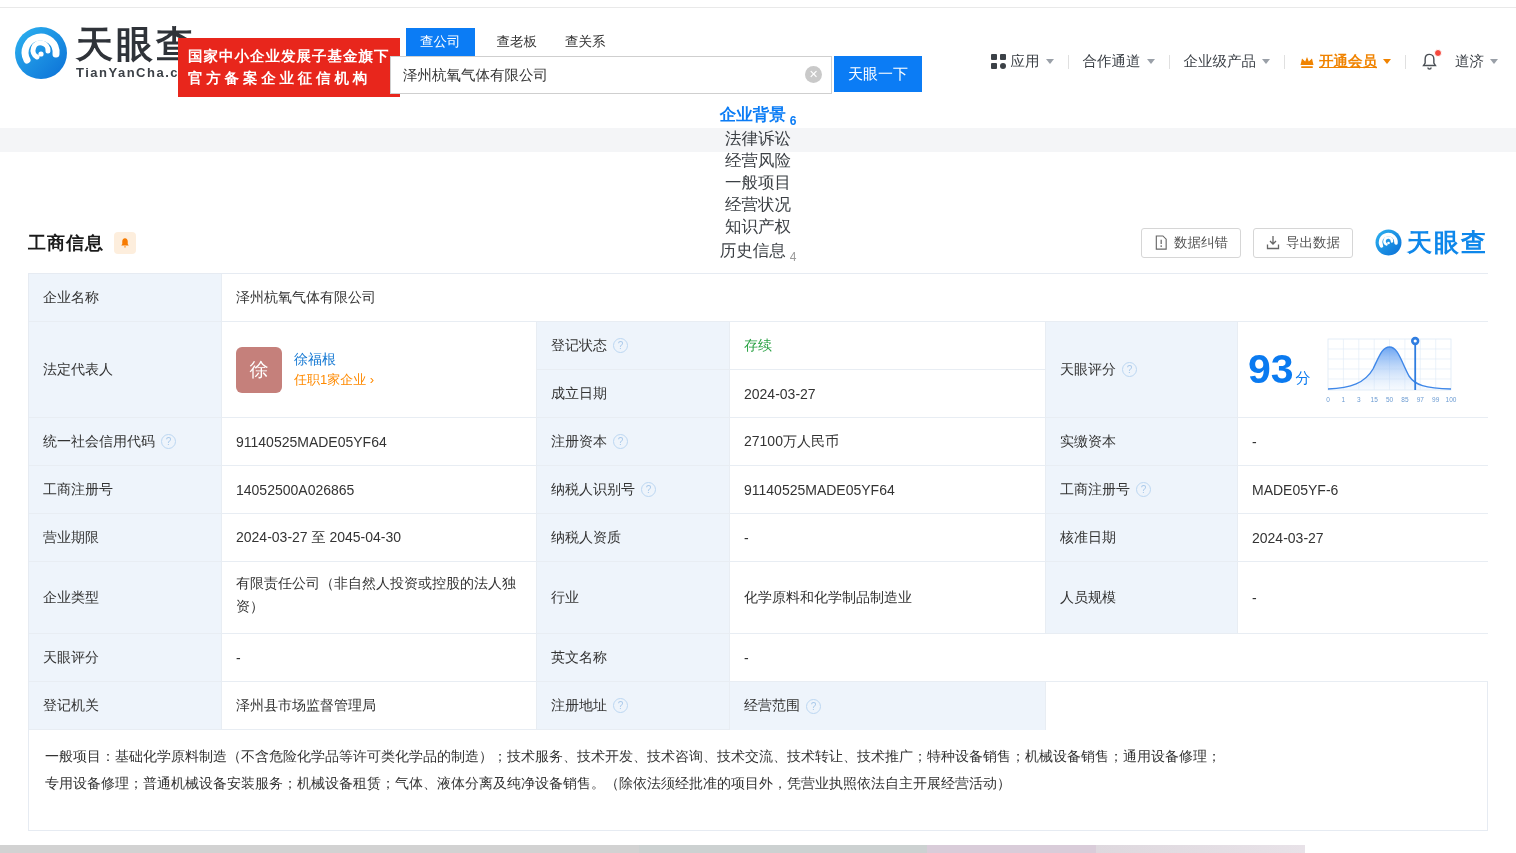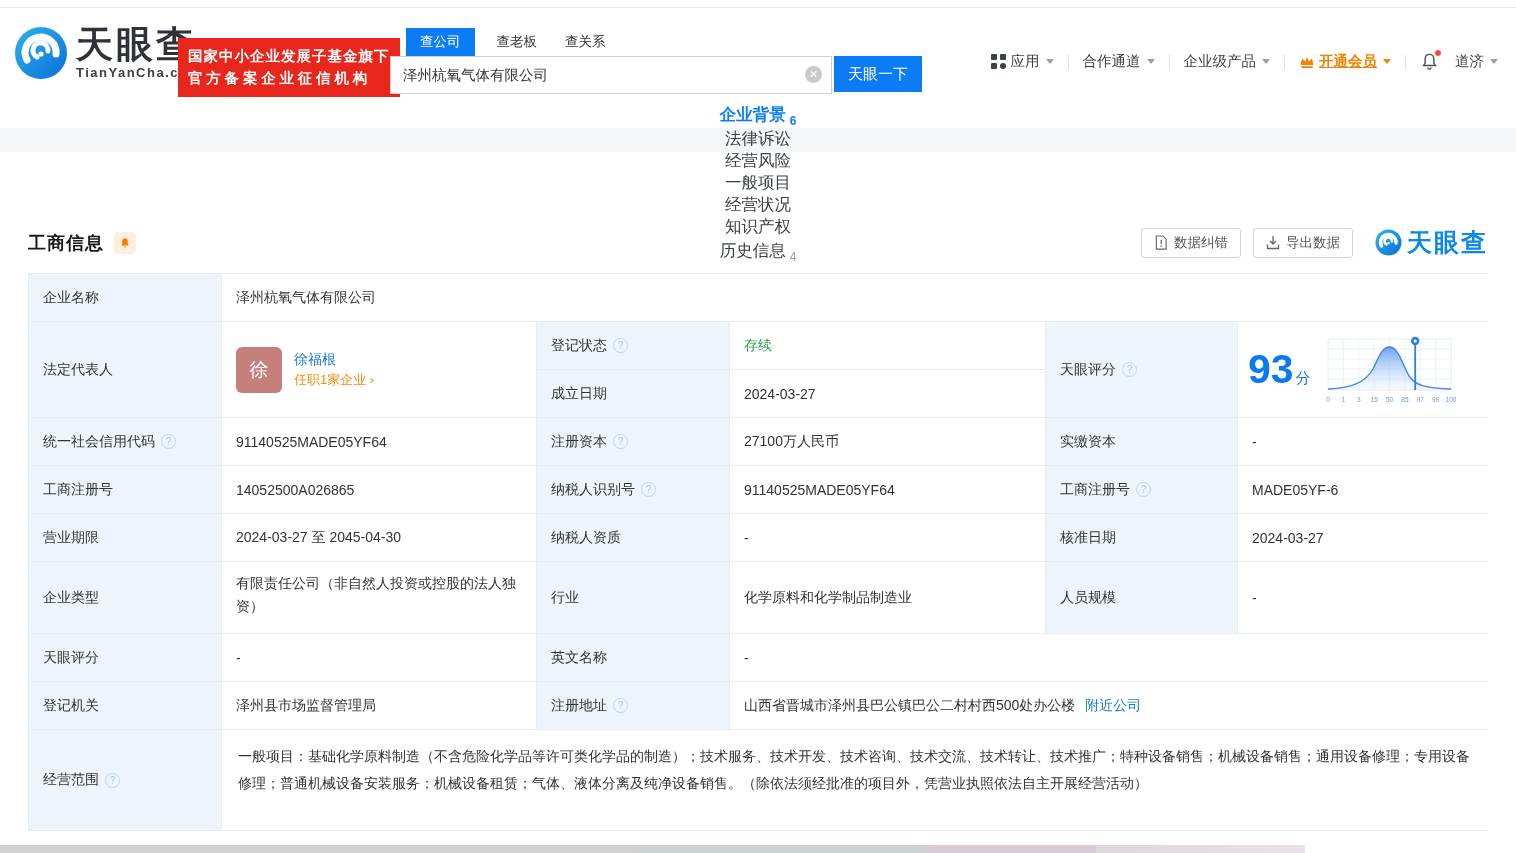--- a/index.html
+++ b/index.html
@@ -420,24 +420,20 @@
     <div class="cell lc">
         <span>登记机关</span>
       </div>
     <div class="cell">
         <span>泽州县市场监督管理局</span>
       </div>
     <div class="cell lc">
       <span>注册地址</span>
         <span class="help">?</span>
     </div>
-    <div class="cell cs3 ce">
-      <span>山西省晋城市泽州县巴公镇巴公二村村西500处办公楼</span>
-      <a class="blue-link" style="margin-left:10px">附近公司</a>
-    </div>
 
     <div class="cell lc be">
       <span>经营范围</span>
         <span class="help">?</span>
     </div>
     <div class="cell cs5 ce be scope-cell"><span>一般项目：基础化学原料制造（不含危险化学品等许可类化学品的制造）；技术服务、技术开发、技术咨询、技术交流、技术转让、技术推广；特种设备销售；机械设备销售；通用设备修理；专用设备修理；普通机械设备安装服务；机械设备租赁；气体、液体分离及纯净设备销售。（除依法须经批准的项目外，凭营业执照依法自主开展经营活动）</span></div>
   </div>
 
   <div class="bottom-bar"></div>
 </div>

